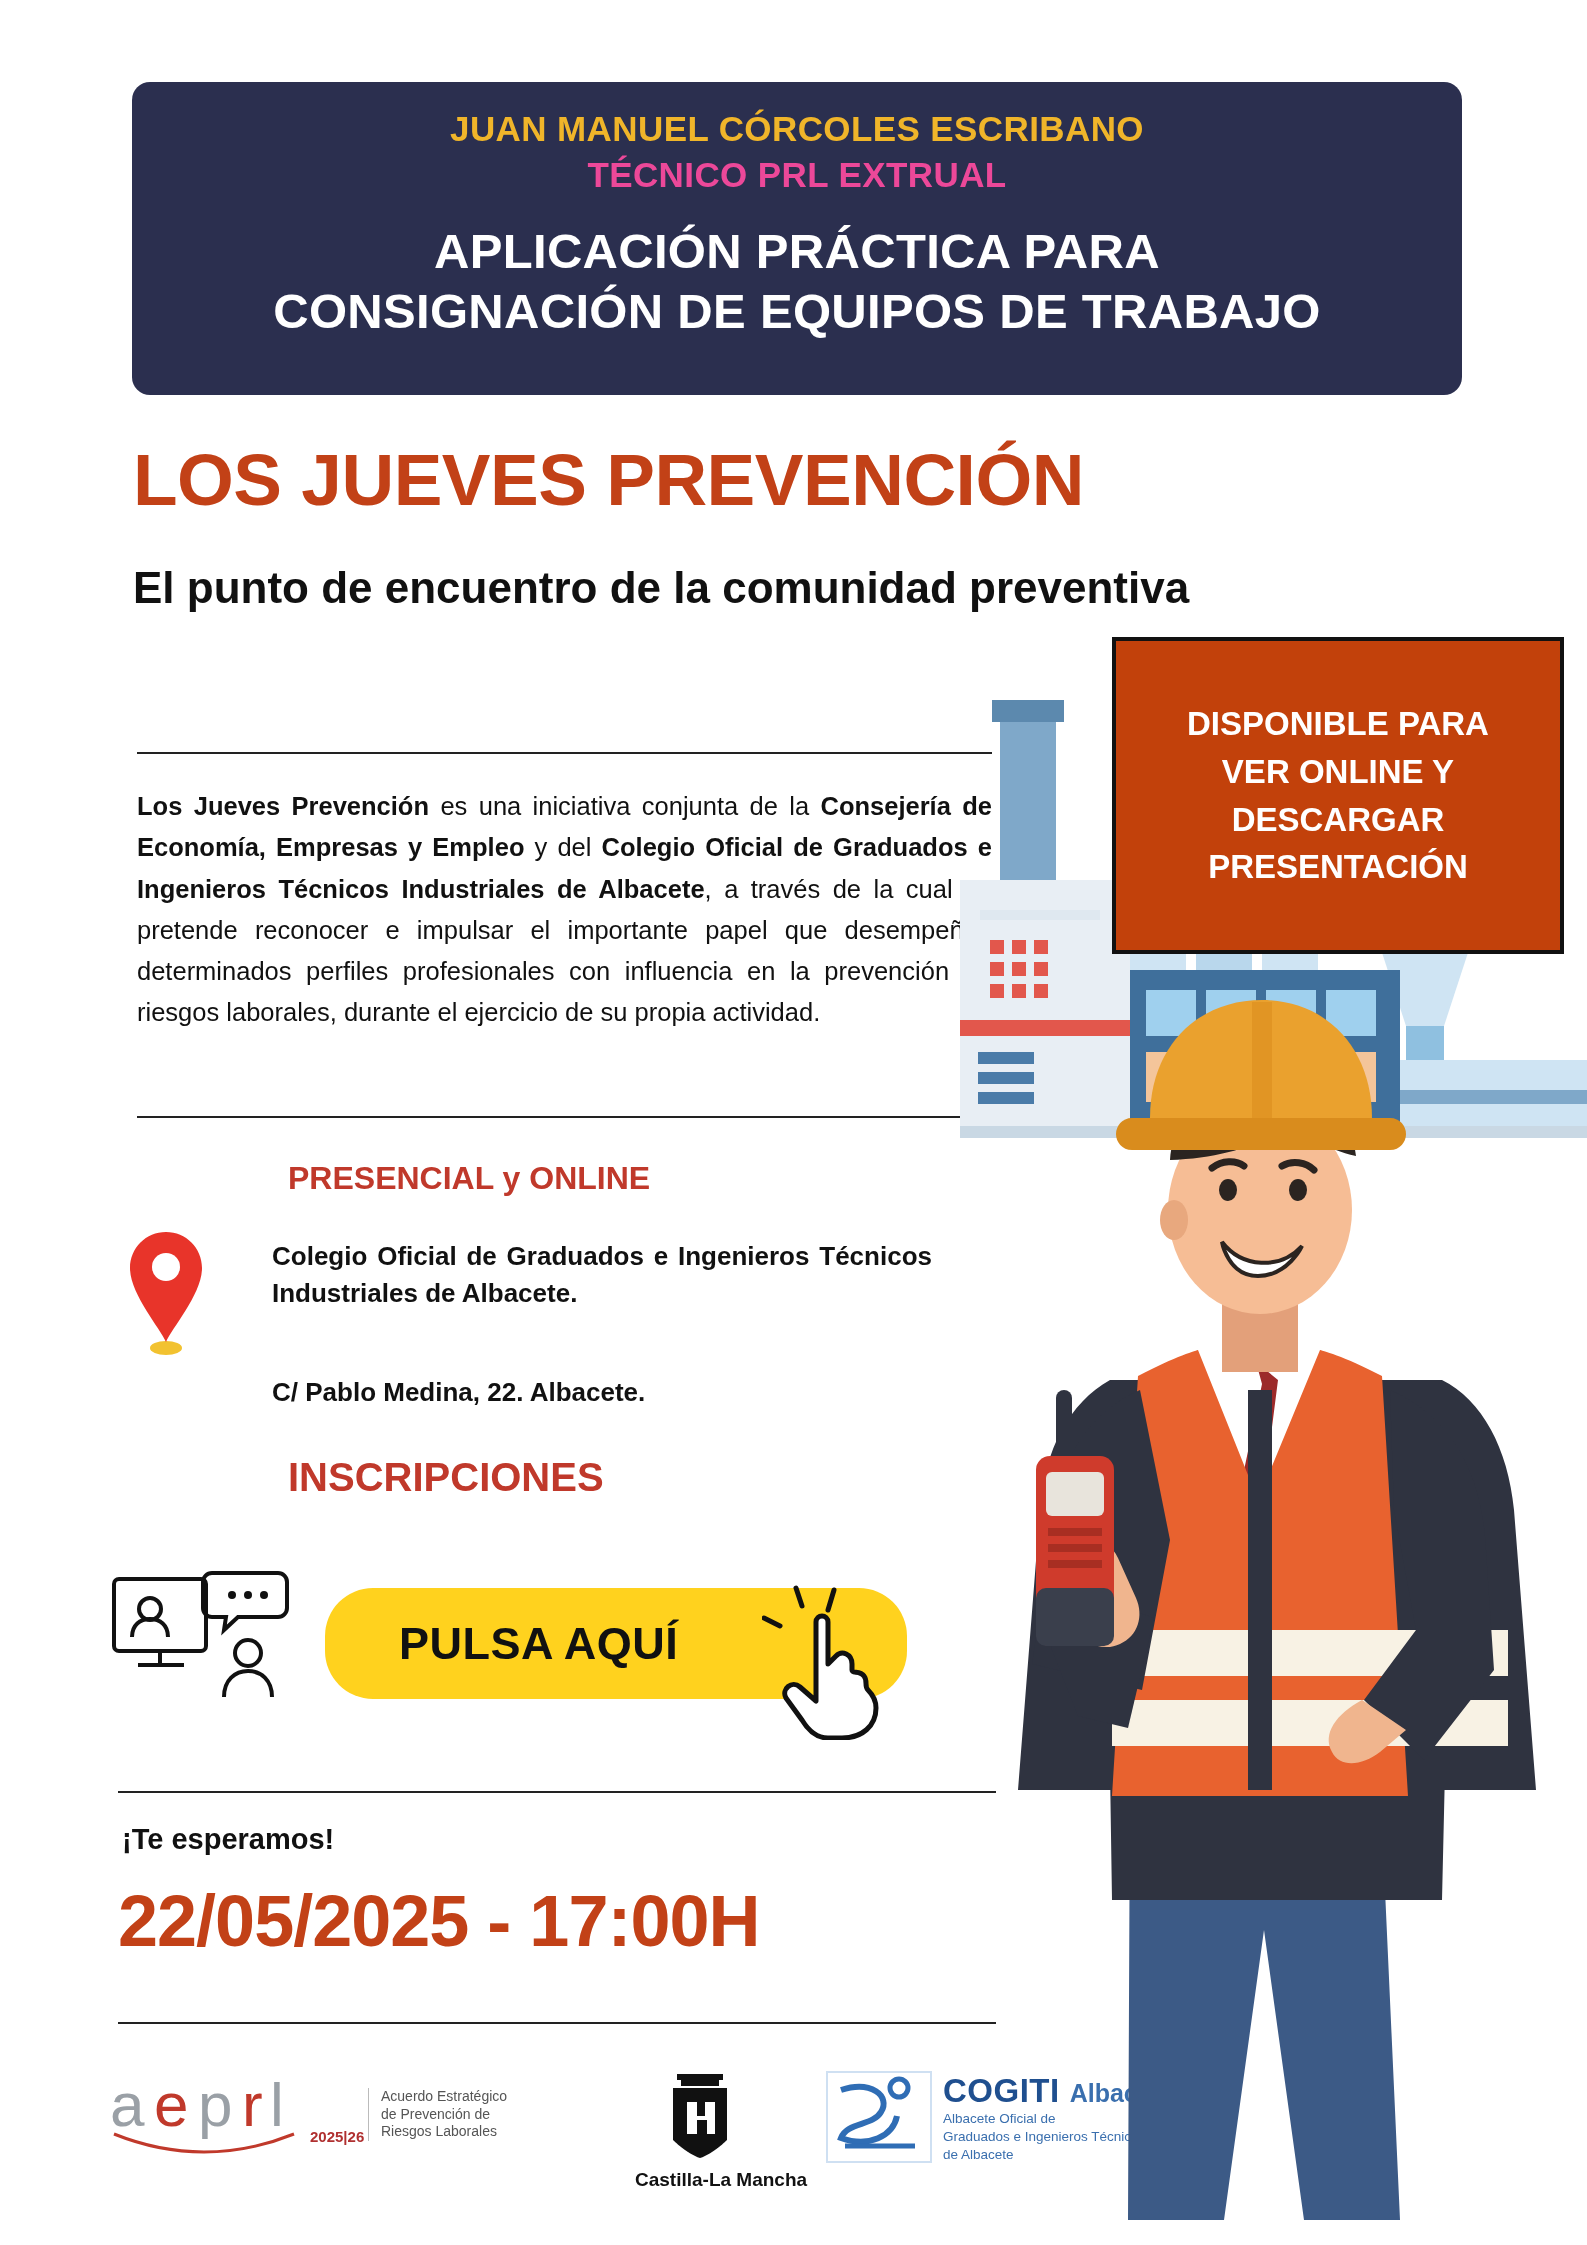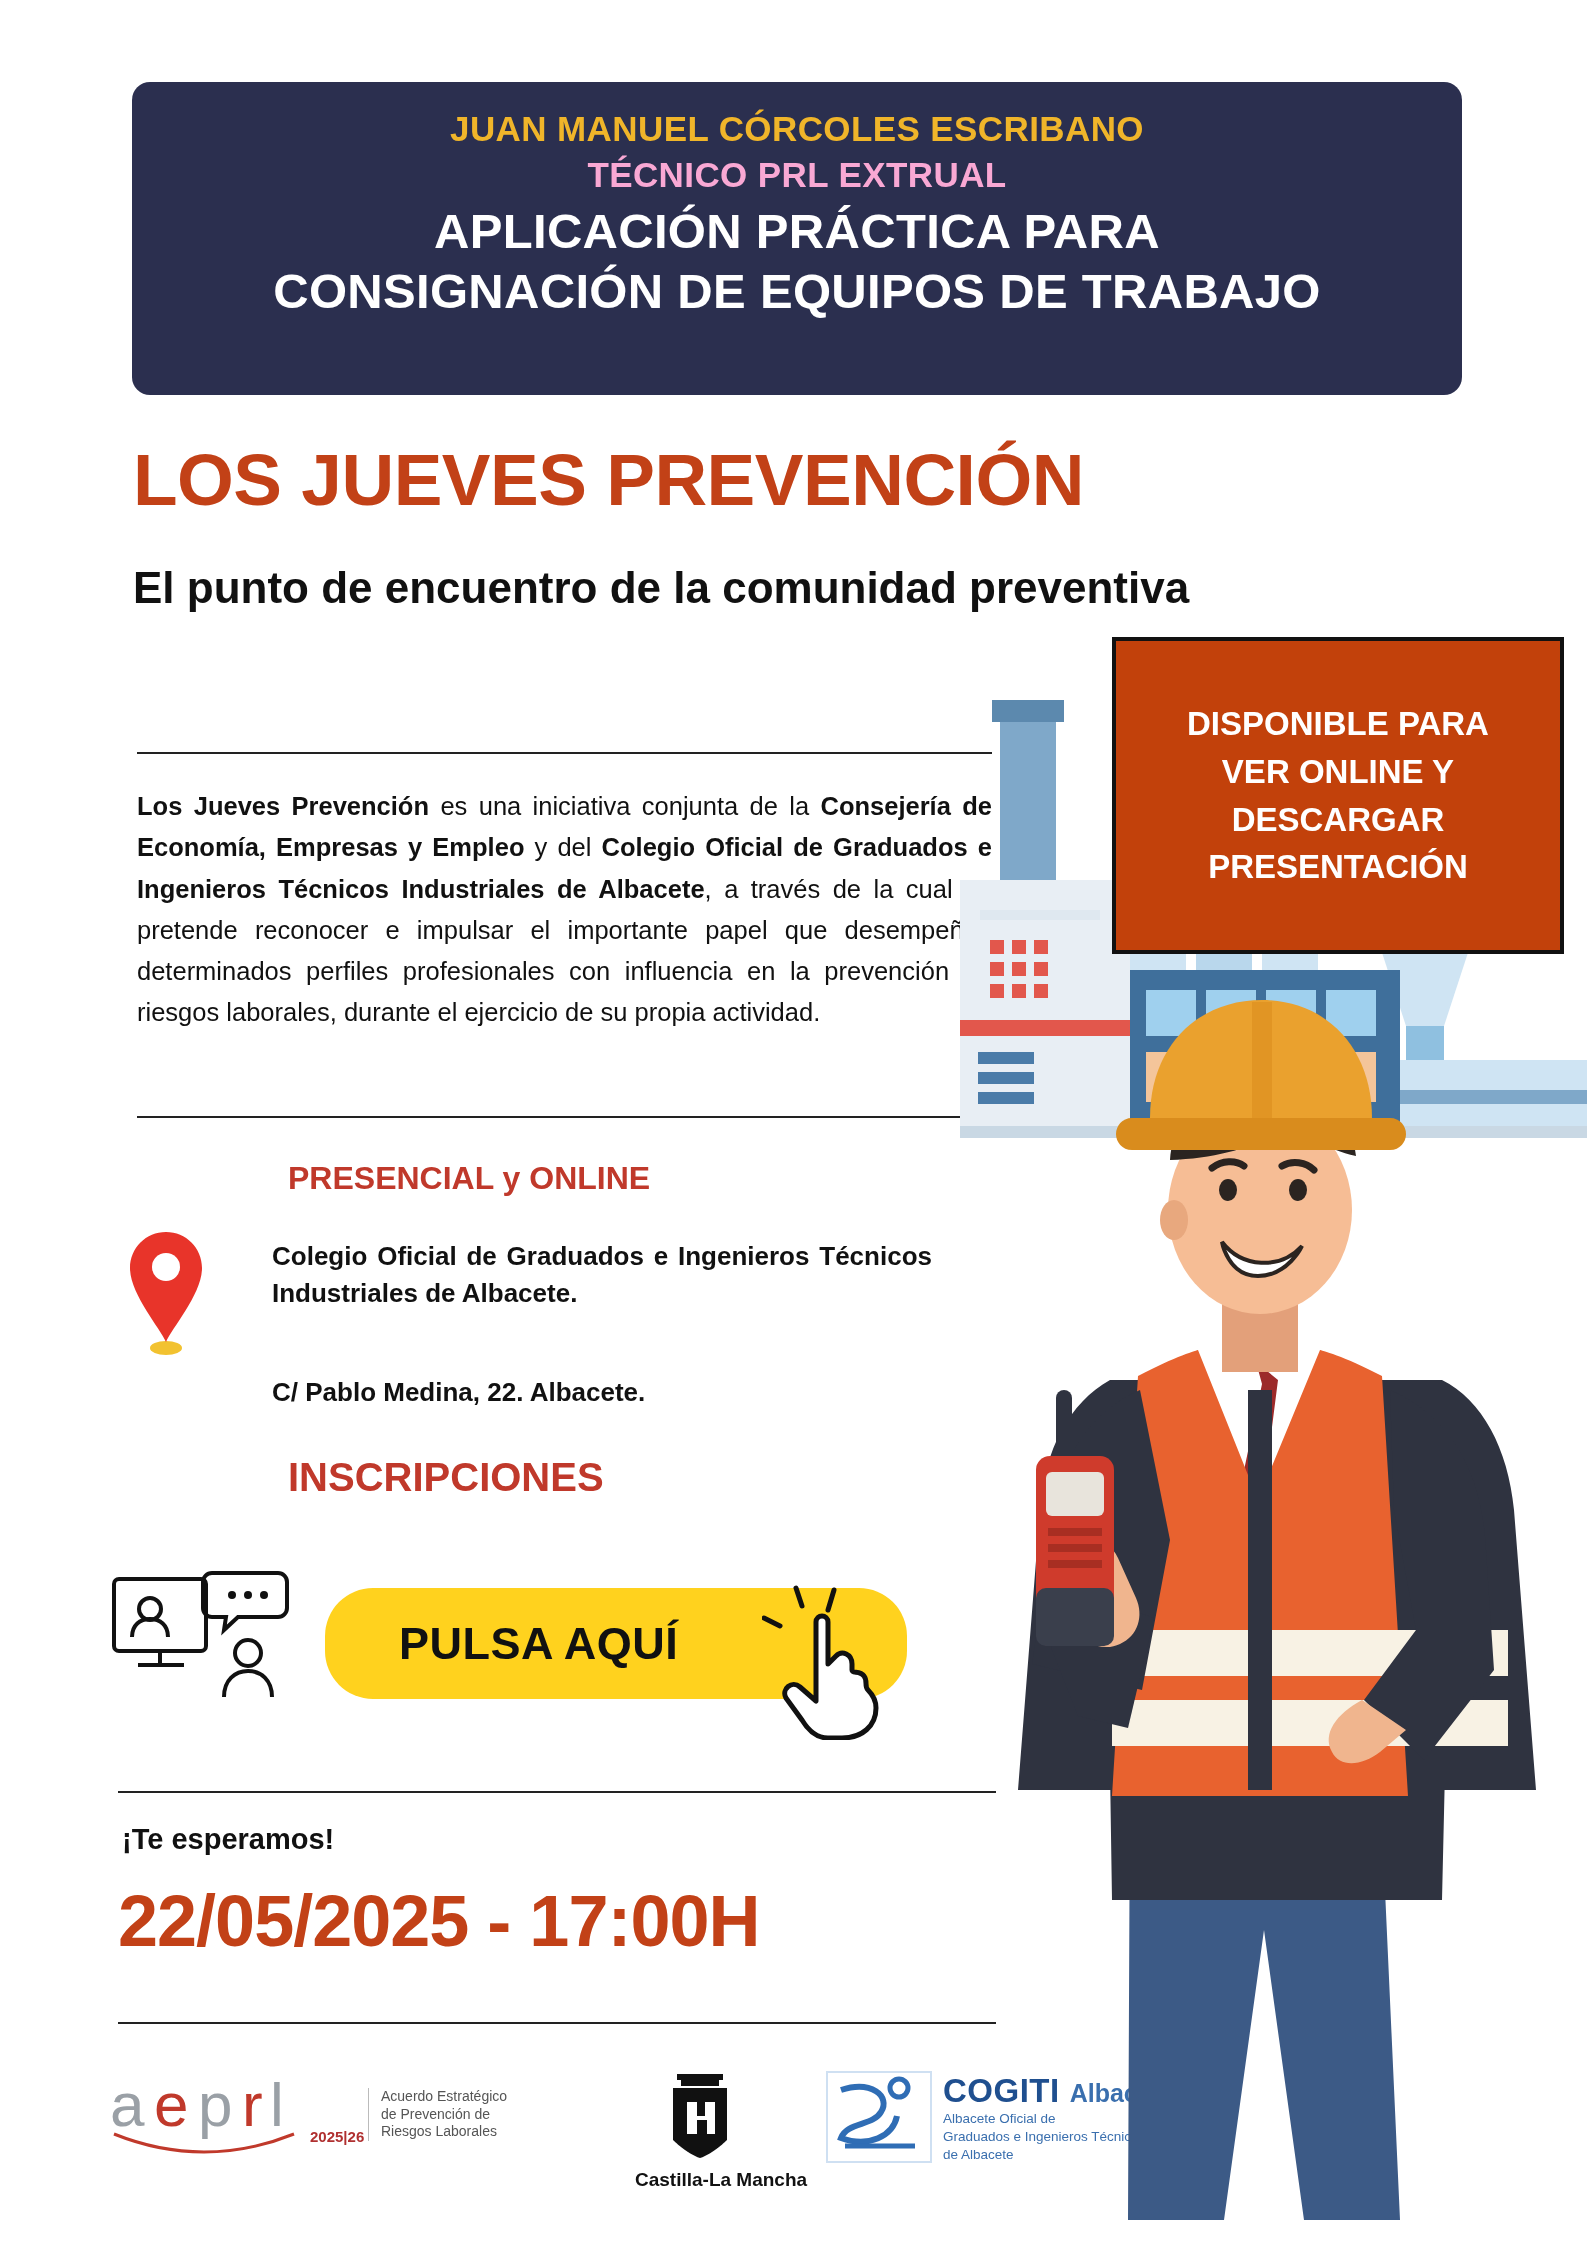--- a/index.html
+++ b/index.html
@@ -30,32 +30,32 @@
     padding-top: 24px;
   }
   .speaker-name {
     color: #f0b52a;
     font-size: 35px;
     font-weight: bold;
     letter-spacing: 0.4px;
     line-height: 1.32;
   }
   .speaker-role {
-    color: #f9a8d4;
+    color: #ec4899;
     font-size: 35px;
     font-weight: bold;
     letter-spacing: 0.4px;
     line-height: 1.32;
   }
   .talk-title {
     color: #ffffff;
     font-size: 49px;
     font-weight: bold;
     line-height: 1.22;
-    margin-top: 4px;
+    margin-top: 24px;
     letter-spacing: 0.3px;
   }
 
   
   .main-title {
     position: absolute;
     left: 133px;
     top: 438px;
     color: #c24117;
     font-size: 73px;

